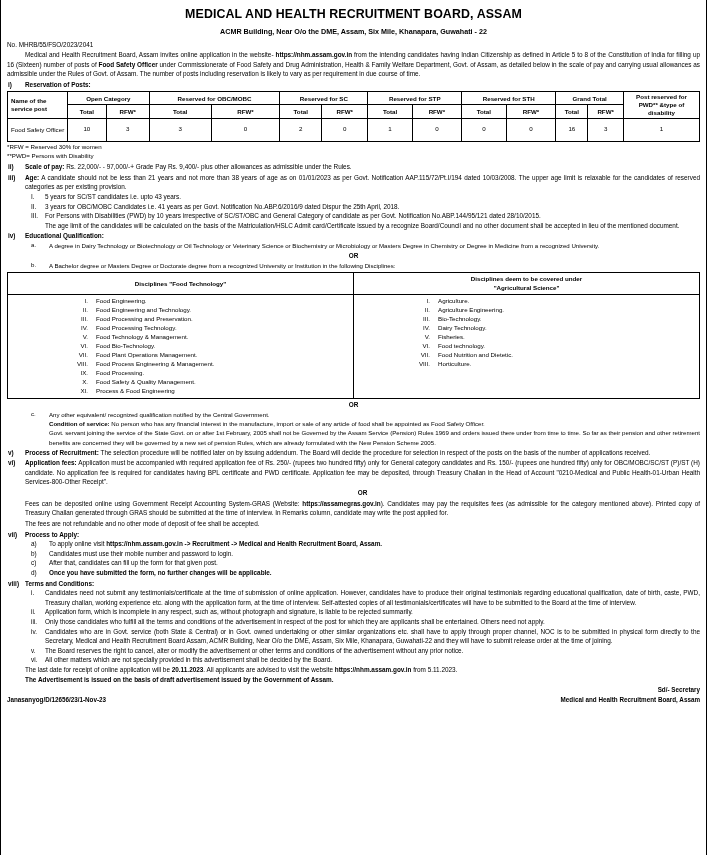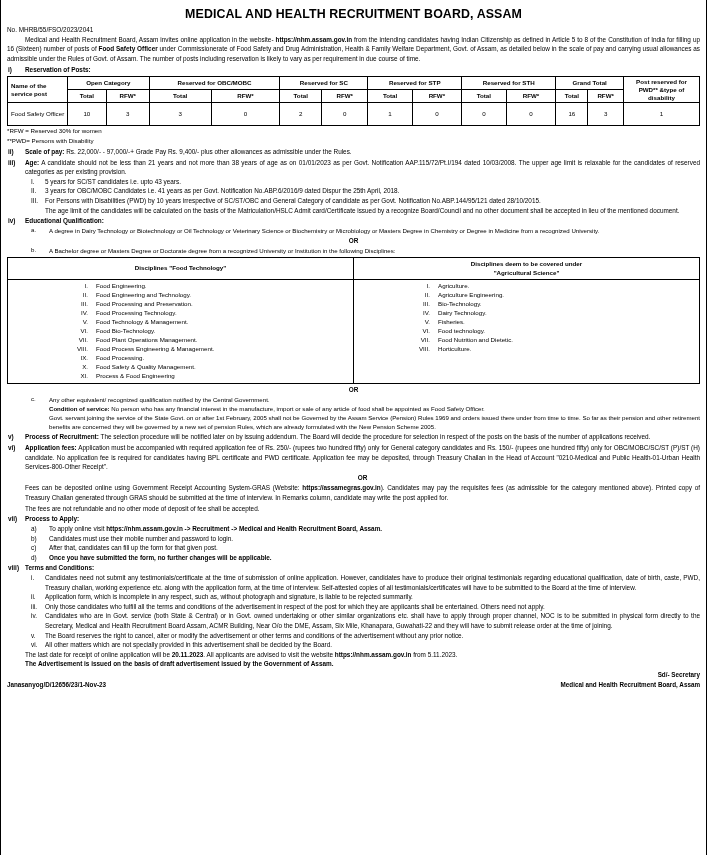--- a/index.html
+++ b/index.html
@@ -129,20 +129,21 @@
   .sign-right { text-align: right; font-weight: bold; font-size: 6.3px; }
   .mt1 { margin-top: 1px; }
   .mt2 { margin-top: 2px; }
 </style>
 </head>
 <body>
 
 <div class="page">
 
   <div class="title">MEDICAL AND HEALTH RECRUITMENT BOARD, ASSAM</div>
+  <div class="subtitle">ACMR Building, Near O/o the DME, Assam, Six Mile, Khanapara, Guwahati - 22</div>
 
   <div class="refno">No. MHRB/55/FSO/2023/2041</div>
 
   <div class="intro"><span>Medical and Health Recruitment Board, Assam invites online application in the website- </span><b>https://nhm.assam.gov.in</b><span> from the intending candidates having Indian Citizenship as defined in Article 5 to 8 of the Constitution of India for filling up 16 (Sixteen) number of posts of </span><b>Food Safety Officer</b><span> under Commissionerate of Food Safety and Drug Administration, Health &amp; Family Welfare Department, Govt. of Assam, as detailed below in the scale of pay and carrying usual allowances as admissible under the Rules of Govt. of Assam. The number of posts including reservation is likely to vary as per requirement in due course of time.</span></div>
 
   <div class="sec">
     <div class="sec-num">i)</div>
     <div class="sec-body"><span class="sec-head">Reservation of Posts:</span></div>
   </div>
 

